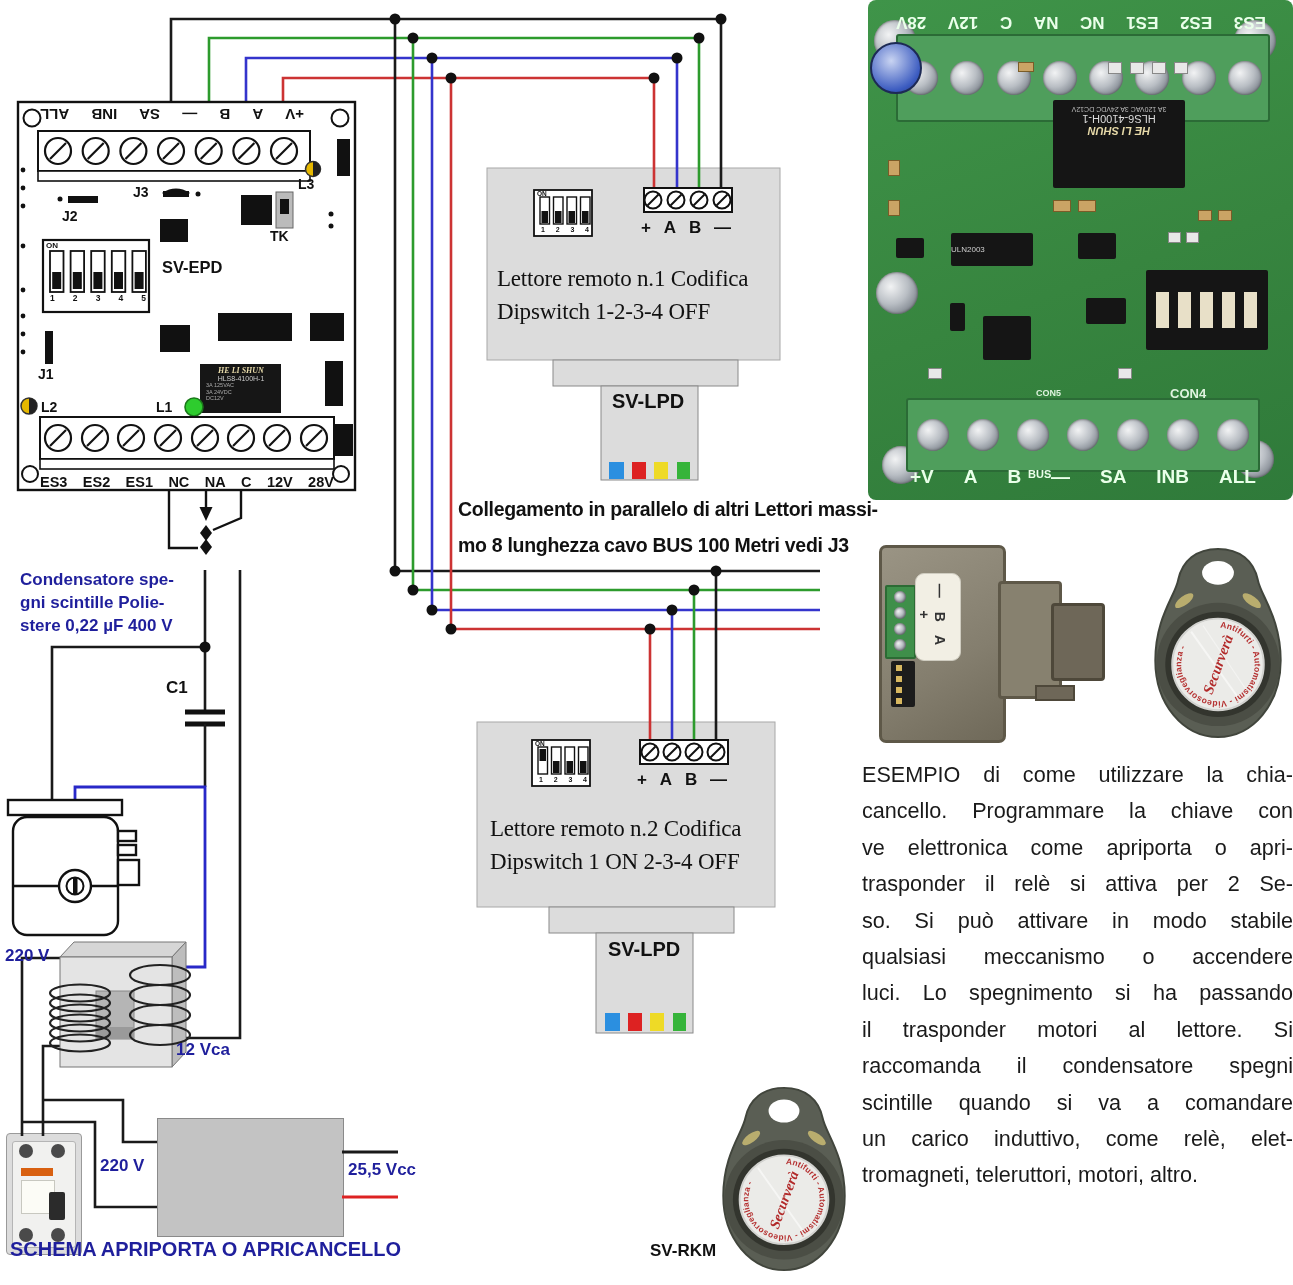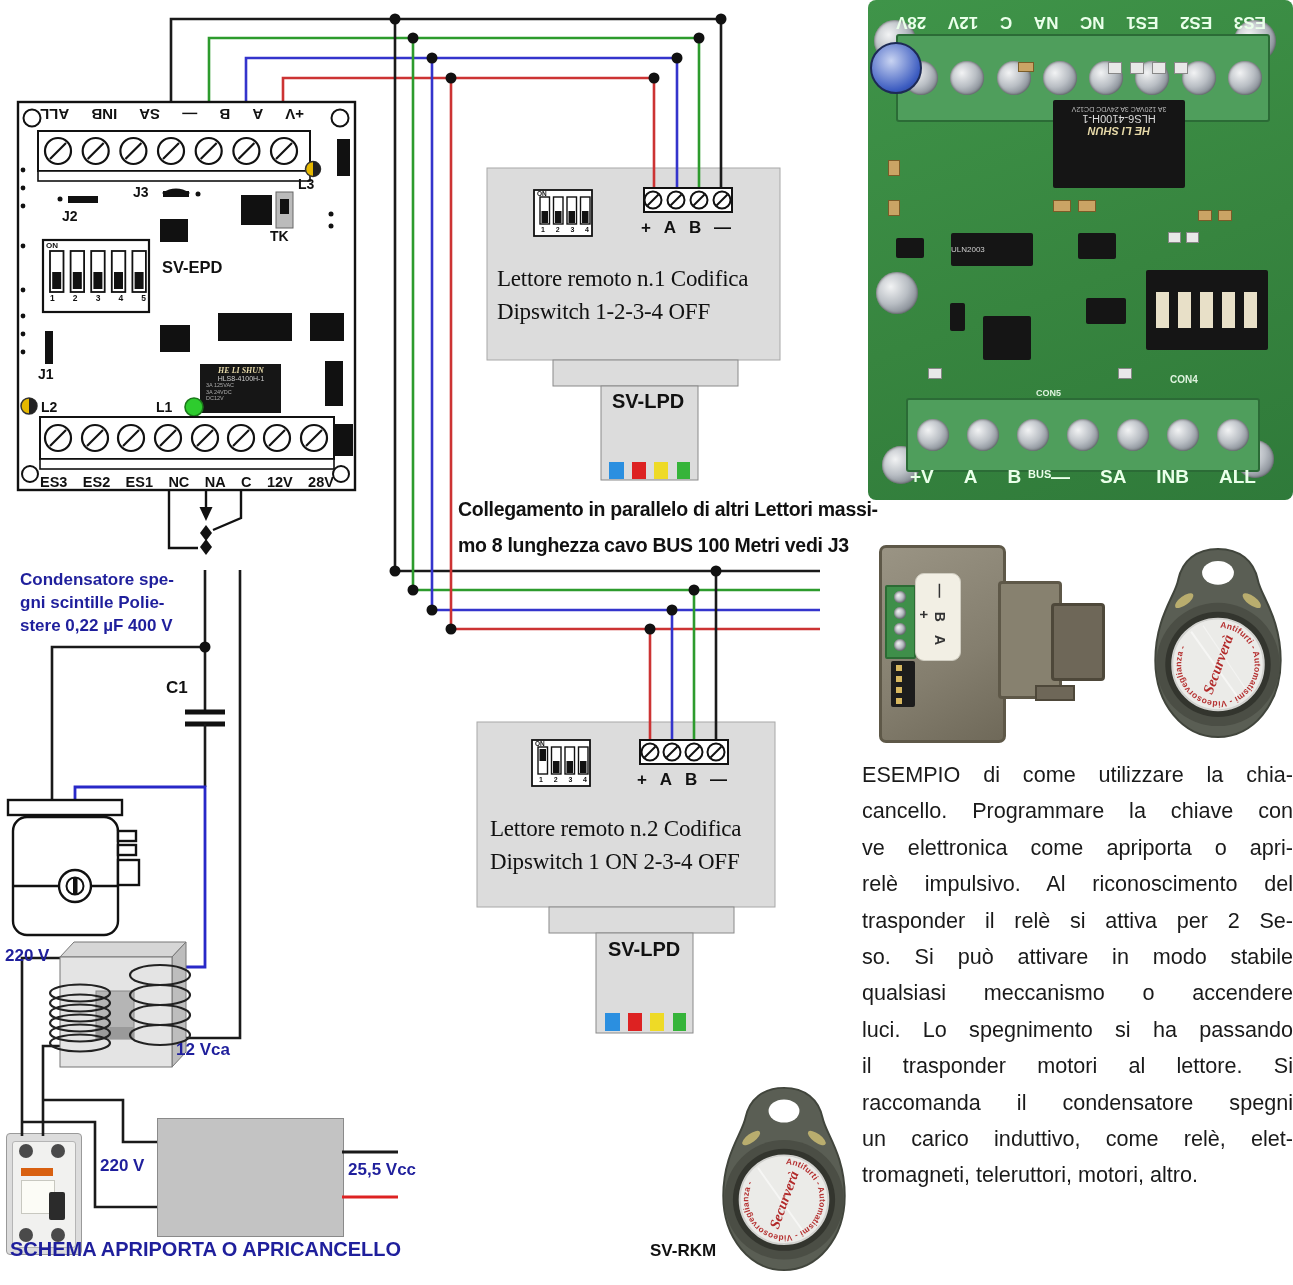--- a/index.html
+++ b/index.html
@@ -105,21 +105,21 @@
     <div class="smd" style="left:330px;top:210px;width:12px;height:9px"></div>
     <div class="smd" style="left:350px;top:210px;width:12px;height:9px"></div>
     <div class="smdw" style="left:300px;top:232px;width:11px;height:9px"></div>
     <div class="smdw" style="left:318px;top:232px;width:11px;height:9px"></div>
     <div class="smd" style="left:20px;top:160px;width:10px;height:14px"></div>
     <div class="smd" style="left:20px;top:200px;width:10px;height:14px"></div>
     <div class="smdw" style="left:60px;top:368px;width:12px;height:9px"></div>
     <div class="smdw" style="left:250px;top:368px;width:12px;height:9px"></div>
 
     <div class="abs" style="left:168px;top:388px;font-size:9px;color:#dff3df;font-weight:bold">CON5</div>
-    <div class="abs" style="left:302px;top:374px;font-size:10px;color:#dff3df;font-weight:bold">CON4</div>
+    <div class="abs" style="left:302px;top:386px;font-size:13px;color:#dff3df;font-weight:bold">CON4</div>
 
     <div class="pstrip" style="left:38px;top:398px;width:350px;height:70px">
       <div class="pscrew" style="width:32px;height:32px"></div>
         <div class="pscrew" style="width:32px;height:32px"></div>
       <div class="pscrew" style="width:32px;height:32px"></div>
         <div class="pscrew" style="width:32px;height:32px"></div>
       <div class="pscrew" style="width:32px;height:32px"></div>
         <div class="pscrew" style="width:32px;height:32px"></div>
       <div class="pscrew" style="width:32px;height:32px"></div>
     </div>
@@ -536,24 +536,24 @@
   <div class="lbl navy" style="left:176px;top:1040px;font-size:17px">12 Vca</div>
   <div class="lbl navy" style="left:100px;top:1156px;font-size:17px">220 V</div>
   <div class="lbl navy" style="left:348px;top:1160px;font-size:17px">25,5 Vcc</div>
   <div class="lbl navy" style="left:10px;top:1238px;font-size:20px">SCHEMA APRIPORTA O APRICANCELLO</div>
   <div class="lbl" style="left:650px;top:1241px;font-size:17px">SV-RKM</div>
 
   <div class="abs" style="left:862px;top:757px;width:431px">
     <div class="dline">ESEMPIO di come utilizzare la chia-</div>
     <div class="dline">cancello. Programmare la chiave con</div>
     <div class="dline">ve elettronica come apriporta o apri-</div>
-    <div class="dline">relè impulsivo. Al riconoscimento del</div>
     <div class="dline">trasponder il relè si attiva per 2 Se-</div>
     <div class="dline">so. Si può attivare in modo stabile</div>
     <div class="dline">qualsiasi meccanismo o accendere</div>
     <div class="dline">luci. Lo spegnimento si ha passando</div>
     <div class="dline">il trasponder motori al lettore. Si</div>
     <div class="dline">raccomanda il condensatore spegni</div>
+    <div class="dline">scintille quando si va a comandare</div>
     <div class="dline">un carico induttivo, come relè, elet-</div>
     <div class="dline last">tromagneti, teleruttori, motori, altro.</div>
   </div>
 
 </div>
 
 </body></html>

